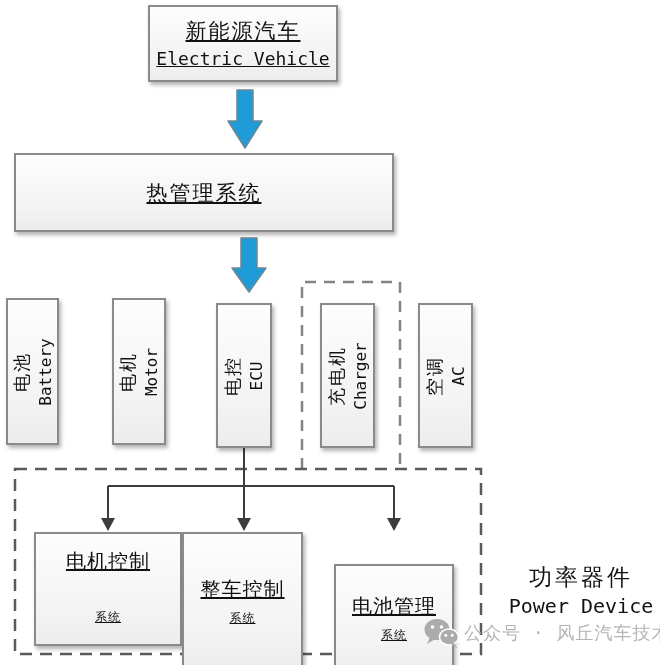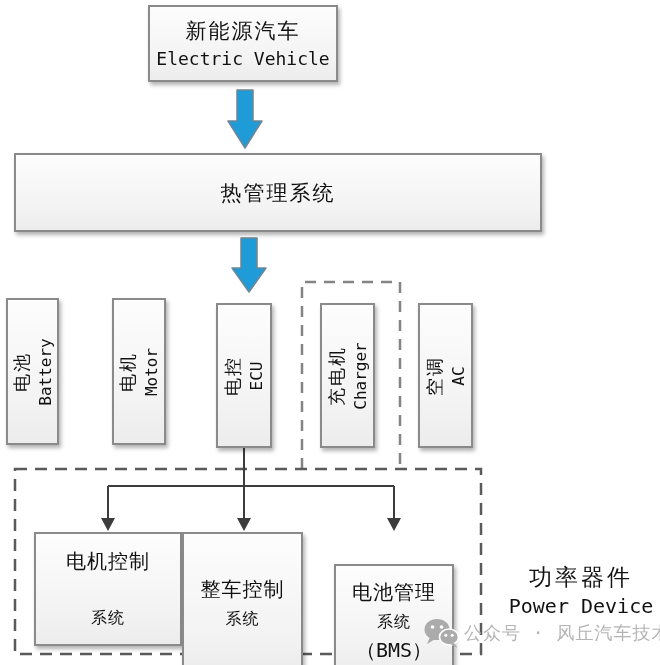--- a/index.html
+++ b/index.html
@@ -26,35 +26,36 @@
     box-sizing: border-box;
     background: linear-gradient(180deg, #fdfdfd 0%, #f3f3f3 70%, #ececec 100%);
     border: 2px solid #8a8a8a;
     box-shadow: 2px 3px 4px rgba(0,0,0,0.30);
     display: flex;
     flex-direction: column;
     align-items: center;
     justify-content: center;
     text-align: center;
     color: #111111;
+    text-decoration: underline;
   }
   .hbox .zh { font-size: 21px; line-height: 30px; letter-spacing: 2px; }
   .hbox .en { font-size: 18px; line-height: 26px; white-space: nowrap; }
   .vbox { justify-content: center; }
   .vtext {
     position: absolute;
     left: 50%; top: 50%;
     transform: translate(-50%, -50%) rotate(-90deg);
     white-space: nowrap;
     text-align: center;
   }
   .vtext .zh { font-size: 18px; line-height: 24px; letter-spacing: 2px; }
   .vtext .en { font-size: 16px; line-height: 23px; }
   .cbox .l1 { font-size: 20px; line-height: 29px; letter-spacing: 1px; }
-  .cbox .l2 { font-size: 16px; line-height: 29px; letter-spacing: 1px; }
+  .cbox .l2 { font-size: 12px; line-height: 29px; letter-spacing: 1px; }
   .cbox .l3 { font-size: 20px; line-height: 29px; }
   #power-device-label {
     position: absolute;
     left: 498px; top: 562px;
     width: 166px;
     text-align: center;
     color: #111111;
   }
   #power-device-label .zh { font-size: 23px; line-height: 30px; letter-spacing: 3px; }
   #power-device-label .en { font-size: 20px; line-height: 28px; white-space: nowrap; }
@@ -92,21 +93,21 @@
     <polygon points="101,518 115,518 108,531" fill="#3C3C3C"></polygon>
     <polygon points="237,518 251,518 244,531" fill="#3C3C3C"></polygon>
     <polygon points="387,518 401,518 394,531" fill="#3C3C3C"></polygon>
   </svg>
 
   <div class="box hbox" style="left:148px; top:5px; width:190px; height:77px;">
     <div class="zh">新能源汽车</div>
     <div class="en">Electric Vehicle</div>
   </div>
 
-  <div class="box hbox" style="left:14px; top:153px; width:528px; height:79px;">
+  <div class="box hbox" style="left:14px; top:153px; width:380px; height:79px;">
     <div class="zh">热管理系统</div>
   </div>
 
   <div class="box vbox" style="left:6px; top:298px; width:53px; height:147px;">
     <div class="vtext">
       <div class="zh">电池</div>
       <div class="en">Battery</div>
     </div>
   </div>
 
@@ -144,21 +145,20 @@
   </div>
 
   <div class="box cbox" style="left:182px; top:532px; width:121px; height:144px;">
     <div class="l1">整车控制</div>
     <div class="l2">系统</div>
   </div>
 
   <div class="box cbox" style="left:334px; top:532px; width:120px; height:114px;margin-top:32px;">
     <div class="l1">电池管理</div>
     <div class="l2">系统</div>
-    <div class="l3">（BMS）</div>
   </div>
 
   <div id="power-device-label">
     <div class="zh">功率器件</div>
     <div class="en">Power Device</div>
   </div>
 
   <div id="watermark">
     <svg width="36" height="32" viewBox="0 0 36 32">
       <ellipse cx="14" cy="12.5" rx="12.5" ry="10.5" fill="#ABABAB"></ellipse>

